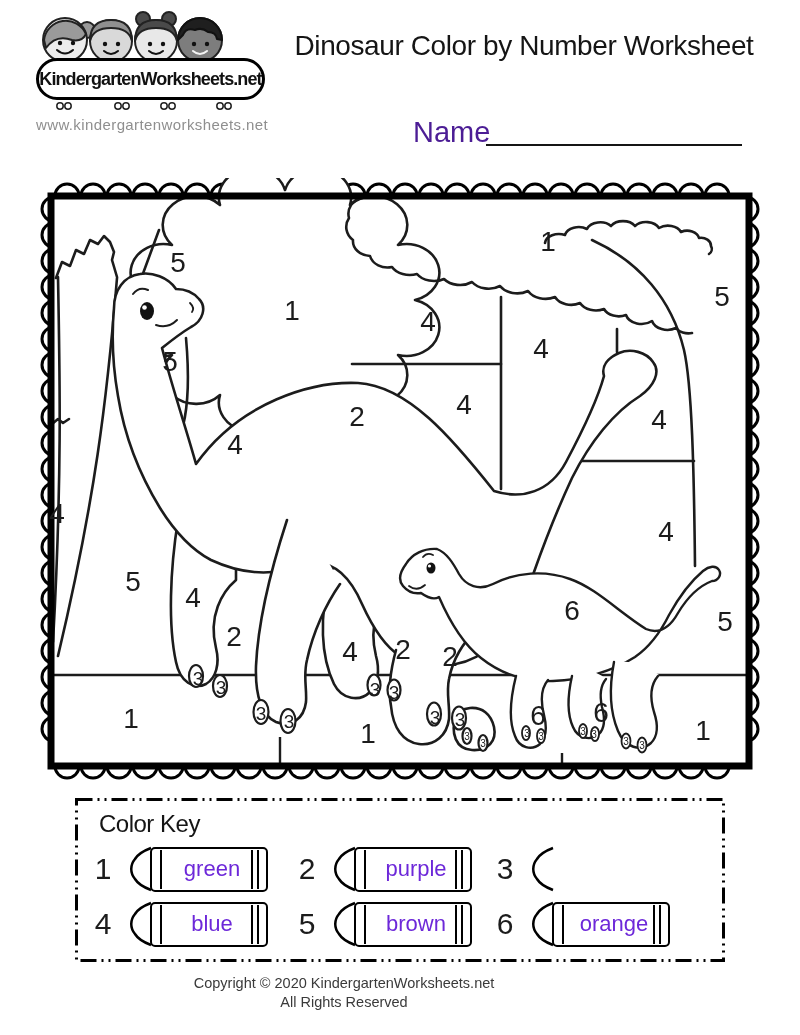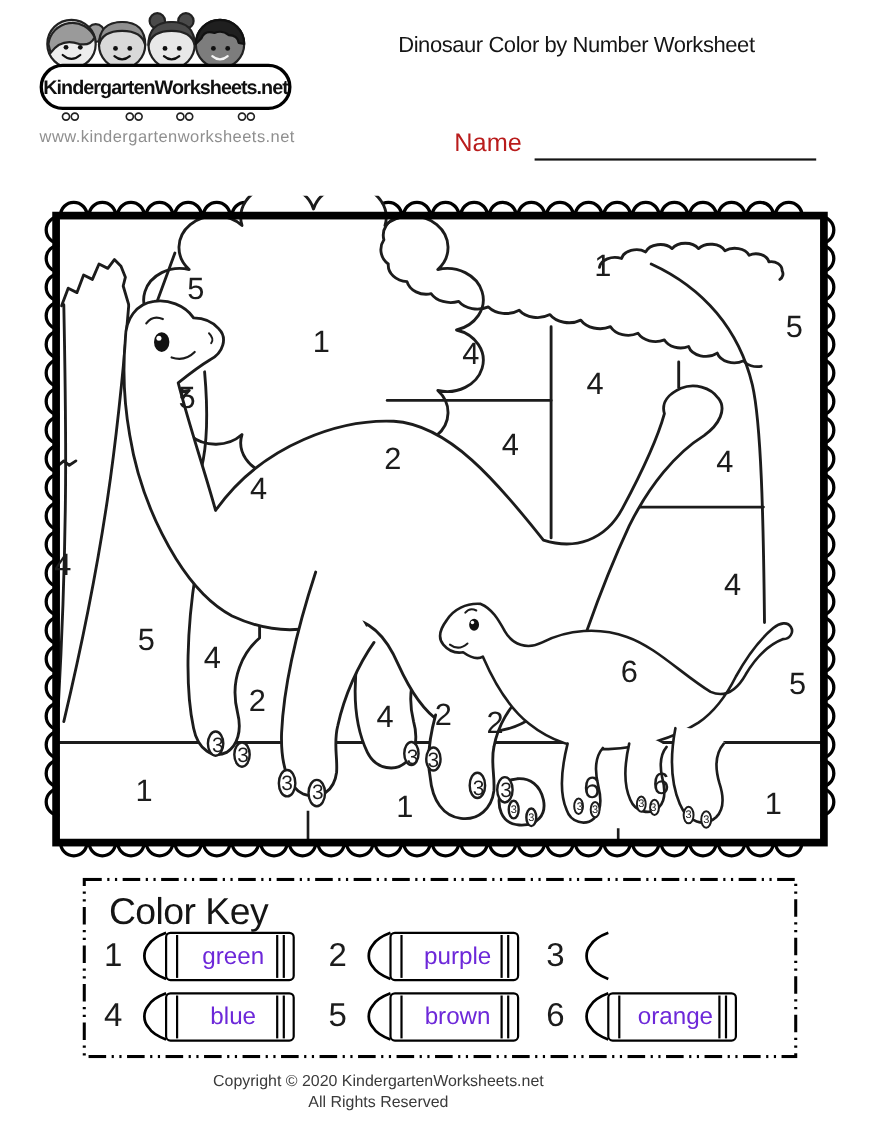--- a/index.html
+++ b/index.html
@@ -9,39 +9,39 @@
   
   .logo-kids{position:absolute;left:30px;top:10px;}
   .logo-pill{position:absolute;left:36px;top:58px;width:223px;height:36px;
              border:3px solid #000;border-radius:21px;background:#fff;
              display:flex;align-items:center;justify-content:center;z-index:2;}
   .logo-pill span{font-weight:bold;font-size:18px;letter-spacing:-0.9px;white-space:nowrap;}
   .logo-www{position:absolute;left:22px;top:116px;width:260px;text-align:center;
             font-size:15px;letter-spacing:.4px;color:#8f8f8f;}
 
   .title{position:absolute;left:276px;top:30px;width:496px;text-align:center;
-         font-size:20px;letter-spacing:-0.4px;color:#151515;}
-  .name-row{position:absolute;left:413px;top:116px;font-size:23px;color:#b91c1c;}
+         font-size:28px;letter-spacing:-0.4px;color:#151515;}
+  .name-row{position:absolute;left:413px;top:116px;font-size:29px;color:#4c1d95;}
   .name-line{position:absolute;left:486px;top:144px;width:256px;border-top:2px solid #151515;}
 
   
   .frame{position:absolute;left:35px;top:178px;width:730px;height:607px;}
   .frame svg{display:block;}
 
   
   #numbers-layer{position:absolute;left:0;top:0;width:800px;height:1035px;pointer-events:none;}
   .cnum{position:absolute;transform:translate(-50%,-50%);color:#1c1c1c;line-height:1;}
   .sL{font-size:28px;}
   .sM{font-size:19px;}
   .sS{font-size:10px;}
 
   
   .key-box{position:absolute;left:75px;top:798px;width:650px;height:164px;}
   .key-border{position:absolute;left:0;top:0;}
-  .key-title{position:absolute;left:24px;top:12px;font-size:34px;letter-spacing:-0.5px;color:#151515;}
+  .key-title{position:absolute;left:24px;top:12px;font-size:24px;letter-spacing:-0.5px;color:#151515;}
   .key-grid{position:absolute;left:14px;top:46px;display:grid;
             grid-template-columns:204px 198px 198px;row-gap:5px;}
   .kcell{display:flex;align-items:center;gap:9px;height:50px;}
   .knum{width:28px;text-align:center;font-size:30px;color:#1c1c1c;}
   .crayon{display:flex;align-items:center;}
   .cbody{position:relative;width:114px;height:41px;border:2.5px solid #000;border-radius:5px;
          background:#fff;display:flex;align-items:center;justify-content:center;margin-left:-2px;}
   .cbody .stripe{position:absolute;top:1px;bottom:1px;width:2.2px;background:#000;}
   .st-l{left:8px;} .st-r1{right:13px;} .st-r2{right:7px;}
   .clabel{font-size:22px;color:#6d28d9;padding-left:6px;}

